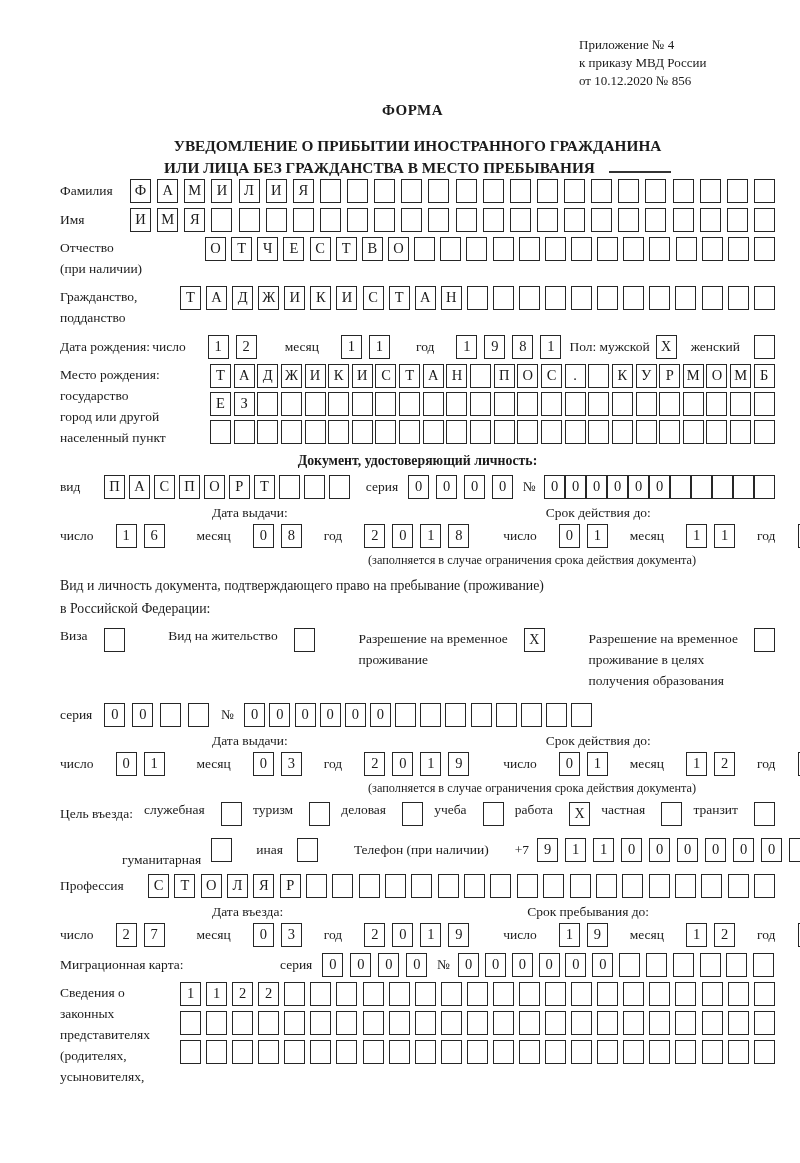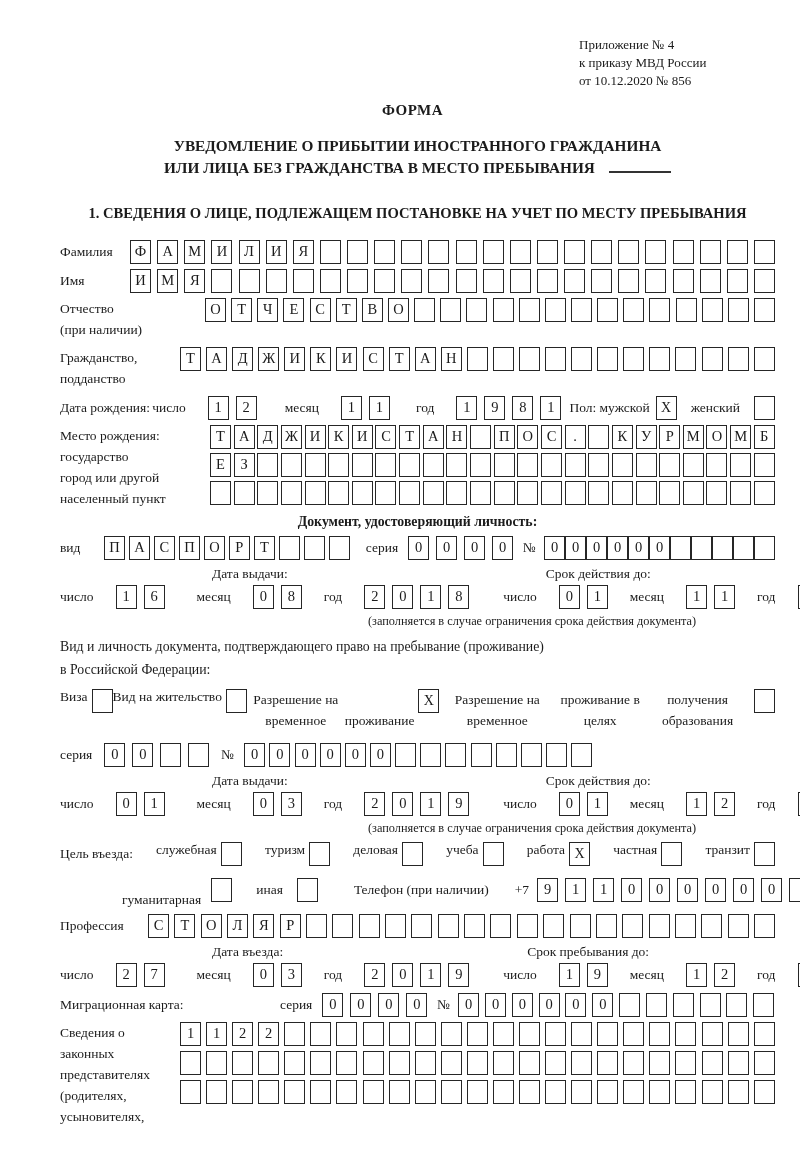--- a/index.html
+++ b/index.html
@@ -36,24 +36,24 @@
   .fill { flex:1; }
 
   .c-head { text-align:center; font-weight:bold; font-size:13.8px; margin:4px 0 6px 0; }
   .dual-head { display:flex; font-size:13.5px; margin:6px 0 3px 0; }
   .dh1 { margin-left:152px; }
   .dh2 { margin-left:258px; }
   .dg { display:flex; align-items:center; gap:22px; }
   .note-right { font-size:12.3px; margin:2px 0 6px 308px; }
   .intro { font-size:13.8px; line-height:23px; }
 
-  .optlines { display:flex; flex-direction:row; align-items:flex-end; text-align:center;
+  .optlines { display:flex; flex-direction:column; align-items:flex-start; text-align:center;
               font-size:13.5px; line-height:21px; }
   .visa-row { display:flex; justify-content:space-between; align-items:flex-start; margin:8px 0 12px 0; }
-  .pair { display:flex; align-items:flex-start; gap:4px; }
+  .pair { display:flex; align-items:flex-start; gap:16px; }
   .purpose-row { display:flex; justify-content:space-between; align-items:center; margin-bottom:6px; }
   .purpose2-row { display:flex; align-items:center; margin-bottom:6px; }
 </style>
 </head>
 <body>
 
 <div class="page">
 
   <div class="refblock">
     <div>Приложение № 4</div>
@@ -62,21 +62,20 @@
   </div>
   <div class="forma">ФОРМА</div>
 
   <div class="title">
     <div>УВЕДОМЛЕНИЕ О ПРИБЫТИИ ИНОСТРАННОГО ГРАЖДАНИНА</div>
     <div>
       <span>ИЛИ ЛИЦА БЕЗ ГРАЖДАНСТВА В МЕСТО ПРЕБЫВАНИЯ</span><span class="blankline"></span>
     </div>
   </div>
 
-  <div class="sec-head">1. СВЕДЕНИЯ О ЛИЦЕ, ПОДЛЕЖАЩЕМ ПОСТАНОВКЕ НА УЧЕТ ПО МЕСТУ ПРЕБЫВАНИЯ</div>
 
   <div class="frow">
     <span class="lbl w70">Фамилия</span>
     <span class="cells fill">
         <span class="cell">Ф</span>
         <span class="cell">А</span>
         <span class="cell">М</span>
         <span class="cell">И</span>
         <span class="cell">Л</span>
         <span class="cell">И</span>

